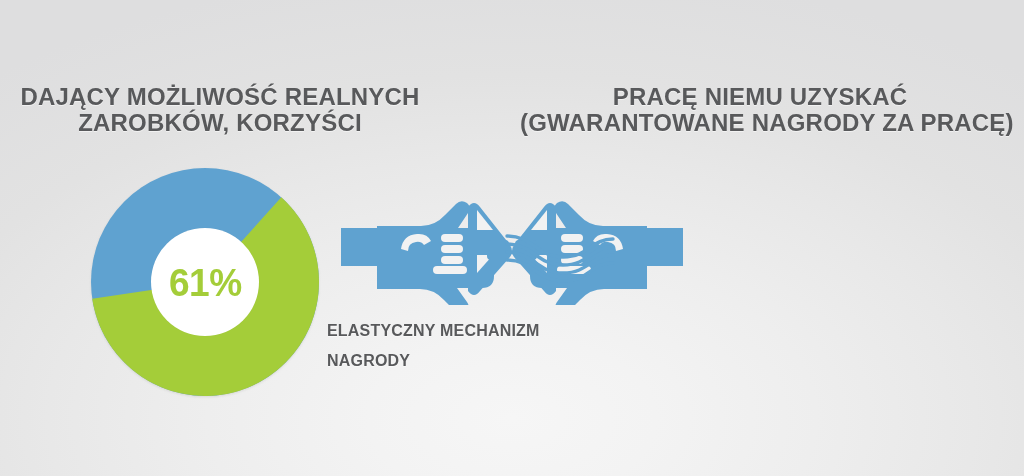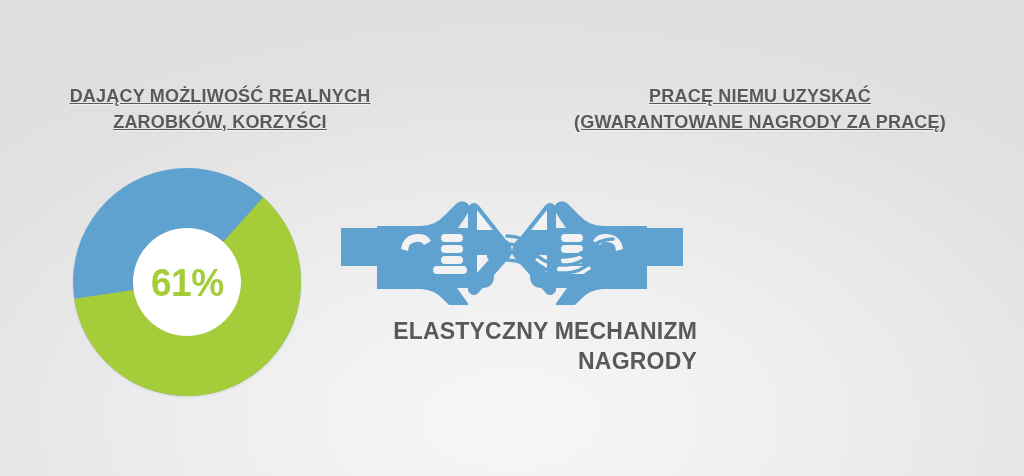--- a/index.html
+++ b/index.html
@@ -29,46 +29,45 @@
         #dededf 100%);
     overflow: hidden;
   }
 
   
   .panel-title {
     position: absolute;
     text-align: center;
     color: #58595b;
     font-weight: bold;
-    font-size: 18px;
+    font-size: 24px;
     line-height: 25.5px;
     letter-spacing: 0.2px;
     white-space: nowrap;
     text-shadow: 0 1px 0 rgba(255,255,255,0.55);
-    text-decoration: underline;
   }
   #title-left {
     left: 20px;
     top: 84px;
     width: 400px;
   }
   #title-right {
     left: 520px;
     top: 84px;
     width: 480px;
   }
   .panel-title .tline { display: block; }
 
   
   .donut-wrap {
     position: absolute;
     width: 230px;
     height: 230px;
   }
-  #donut-left  { left: 72px;  top: 167px; }
+  #donut-left  { left: 90px;  top: 167px; }
   #donut-right { left: 700px; top: 167px; }
 
   .donut-wrap svg {
     display: block;
     width: 230px;
     height: 230px;
     filter: drop-shadow(0 1px 1px rgba(120,120,120,0.18));
   }
 
   .donut-hole {
@@ -103,24 +102,24 @@
     width: 350px;
     height: 112px;
   }
   #center-icon svg { display: block; width: 350px; height: 112px; }
 
   #center-caption {
     position: absolute;
     left: 327px;
     top: 316px;
     width: 370px;
-    text-align: right;
+    text-align: left;
     color: #58595b;
     font-weight: bold;
-    font-size: 23px;
+    font-size: 16px;
     line-height: 30px;
     letter-spacing: 0.2px;
     white-space: nowrap;
     text-shadow: 0 1px 0 rgba(255,255,255,0.5);
   }
   #center-caption .tline { display: block; }
 </style>
 </head>
 <body>
 

